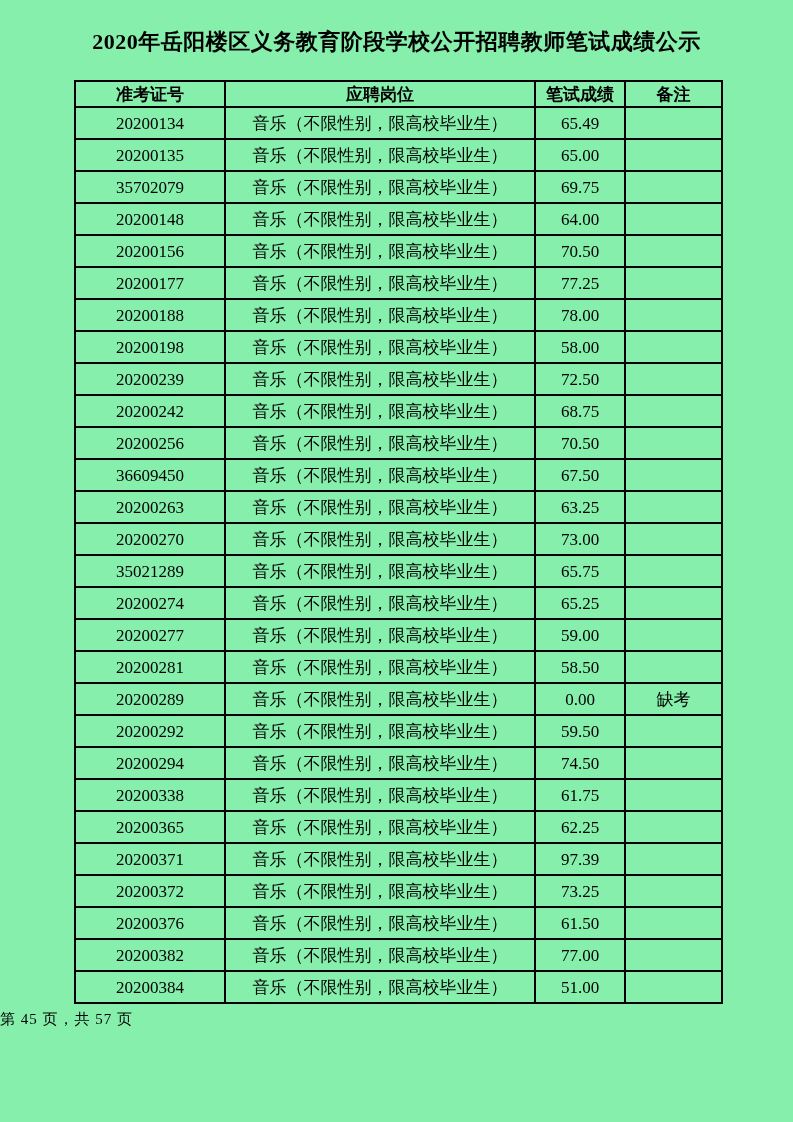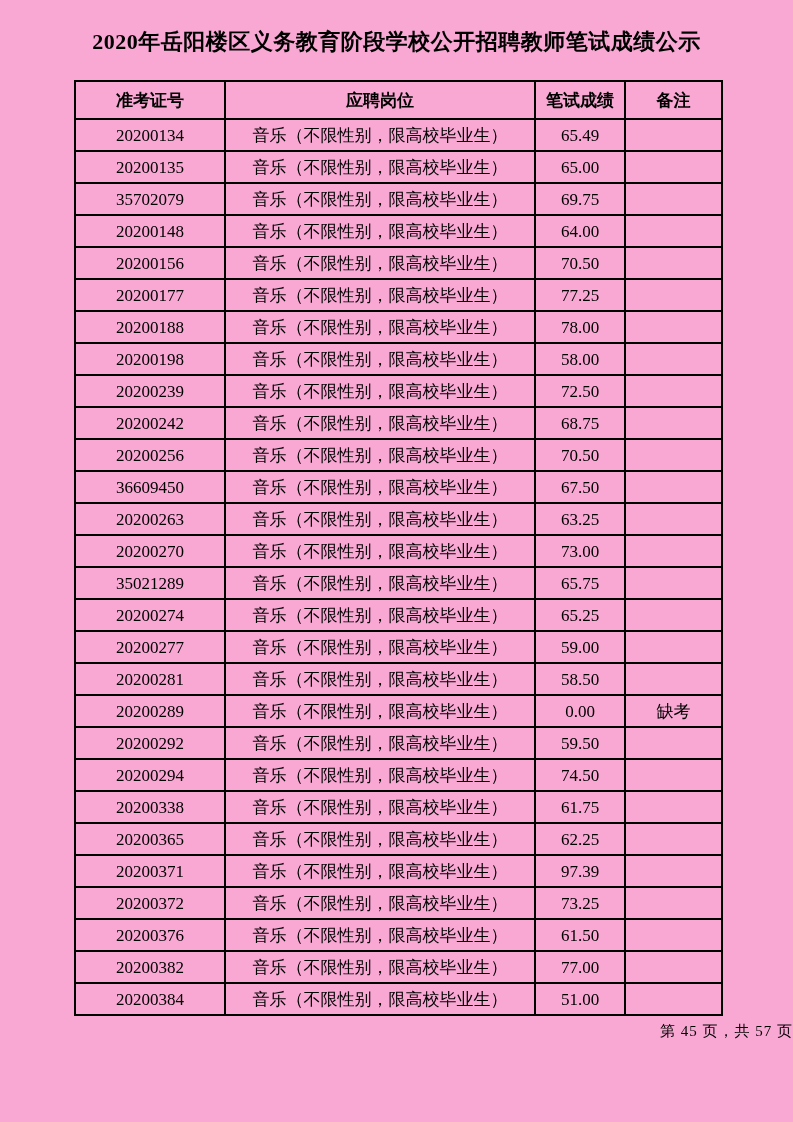--- a/index.html
+++ b/index.html
@@ -6,21 +6,21 @@
   html, body {
     width: 793px; height: 1122px;
     background: #ffffff;
     color: #000000;
     font-family: "Liberation Serif", "DejaVu Serif", serif;
     overflow: hidden;
   }
   .page {
     position: relative;
     width: 793px; height: 1122px;
-    background: #f9a8d4;
+    background: #86efac;
   }
   .page-title {
     padding-top: 27px;
     text-align: center;
     font-size: 22px;
     font-weight: bold;
     letter-spacing: 0.5px;
     white-space: nowrap;
   }
   table.score-table {
@@ -33,34 +33,34 @@
   table.score-table td {
     border: 2px solid #000000;
     text-align: center;
     vertical-align: middle;
     white-space: nowrap;
     overflow: hidden;
     font-size: 17px;
     line-height: 1;
   }
   table.score-table th {
-    height: 38px;
+    height: 26px;
     font-weight: bold;
   }
   table.score-table td {
     height: 32px;
     font-weight: normal;
   }
   .col-id     { width: 150px; }
   .col-pos    { width: 310px; }
   .col-score  { width: 90px;  }
   .col-remark { width: 97px;  }
   .page-footer {
     margin-top: 6px;
-    text-align: right;
+    text-align: left;
     font-size: 15px;
     letter-spacing: 1px;
   }
 </style>
 </head>
 <body>
 
 <div class="page">
 
   <div class="page-title">2020年岳阳楼区义务教育阶段学校公开招聘教师笔试成绩公示</div>

